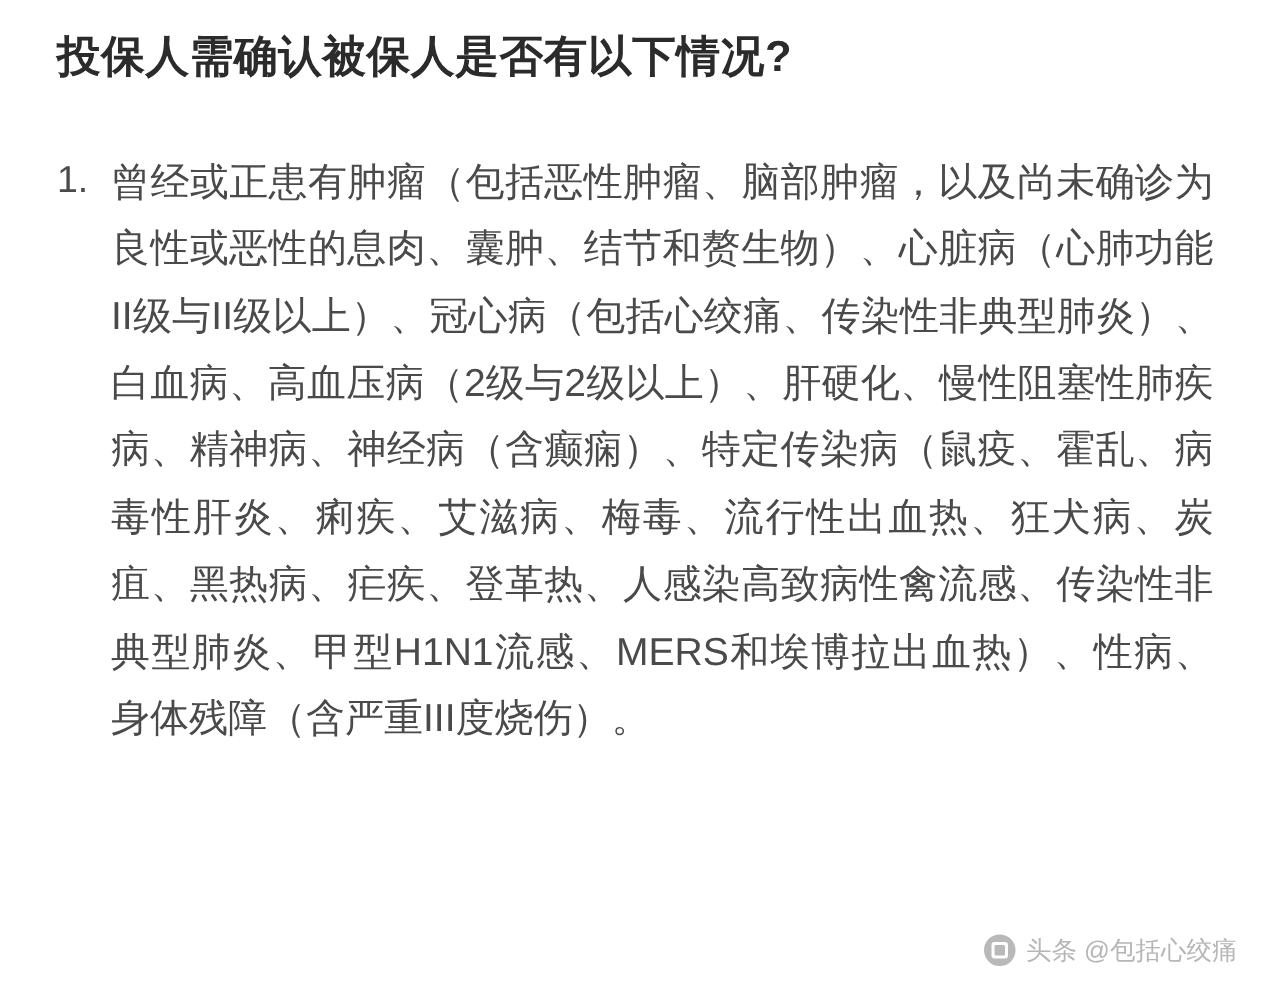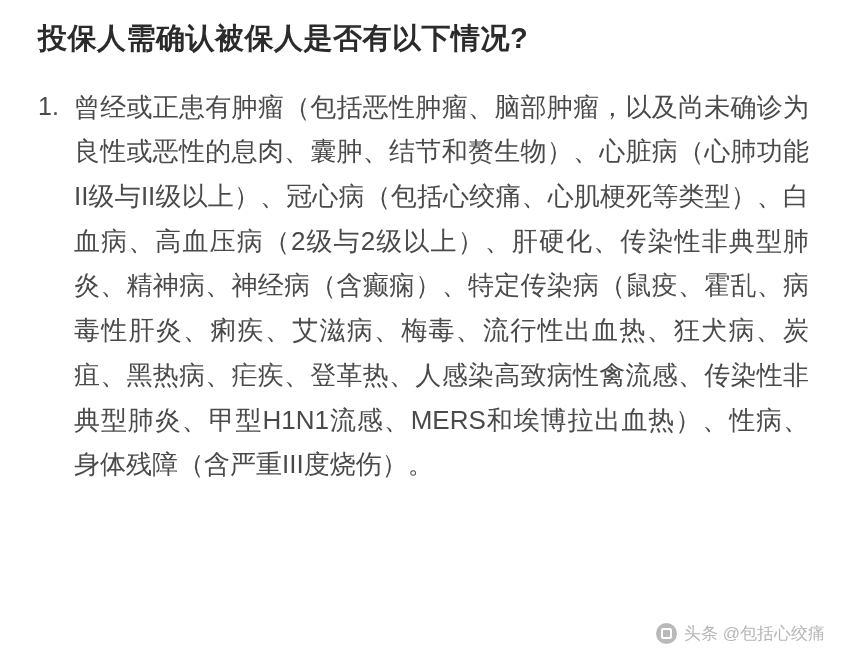--- a/index.html
+++ b/index.html
@@ -20,21 +20,21 @@
     height: 659px;
     box-sizing: border-box;
     padding: 18px 34px 0 38px;
   }
   .doc-title {
     font-size: 29px;
     font-weight: bold;
     color: #2b2b2b;
     letter-spacing: 0.5px;
     line-height: 1.4;
-    margin: 0 0 26px 0;
+    margin: 0 0 40px 0;
   }
   .clause-list {
     margin: 0;
     padding: 0;
     list-style: none;
   }
   .clause-item {
     display: flex;
     align-items: flex-start;
     font-size: 26px;
@@ -97,21 +97,21 @@
 </head>
 <body>
 
 <div class="page">
 
   <h1 class="doc-title">投保人需确认被保人是否有以下情况?</h1>
 
   <ol class="clause-list">
     <li class="clause-item">
       <span class="clause-number">1.</span>
-      <span class="clause-text">曾经或正患有肿瘤（包括恶性肿瘤、脑部肿瘤，以及尚未确诊为良性或恶性的息肉、囊肿、结节和赘生物）、心脏病（心肺功能II级与II级以上）、冠心病（包括心绞痛、心肌梗死等类型）、白血病、高血压病（2级与2级以上）、肝硬化、传染性非典型肺炎、精神病、神经病（含癫痫）、特定传染病（鼠疫、霍乱、病毒性肝炎、痢疾、艾滋病、梅毒、流行性出血热、狂犬病、炭疽、黑热病、疟疾、登革热、人感染高致病性禽流感、传染性非典型肺炎、甲型H1N1流感、MERS和埃博拉出血热）、性病、身体残障（含严重III度烧伤）。</span>
+      <span class="clause-text">曾经或正患有肿瘤（包括恶性肿瘤、脑部肿瘤，以及尚未确诊为良性或恶性的息肉、囊肿、结节和赘生物）、心脏病（心肺功能II级与II级以上）、冠心病（包括心绞痛、传染性非典型肺炎）、白血病、高血压病（2级与2级以上）、肝硬化、慢性阻塞性肺疾病、精神病、神经病（含癫痫）、特定传染病（鼠疫、霍乱、病毒性肝炎、痢疾、艾滋病、梅毒、流行性出血热、狂犬病、炭疽、黑热病、疟疾、登革热、人感染高致病性禽流感、传染性非典型肺炎、甲型H1N1流感、MERS和埃博拉出血热）、性病、身体残障（含严重III度烧伤）。</span>
     </li>
   </ol>
 
   <div class="watermark">
     <span class="watermark-logo"></span>
     <span>头条 @包括心绞痛</span>
   </div>
 
 </div>
 

